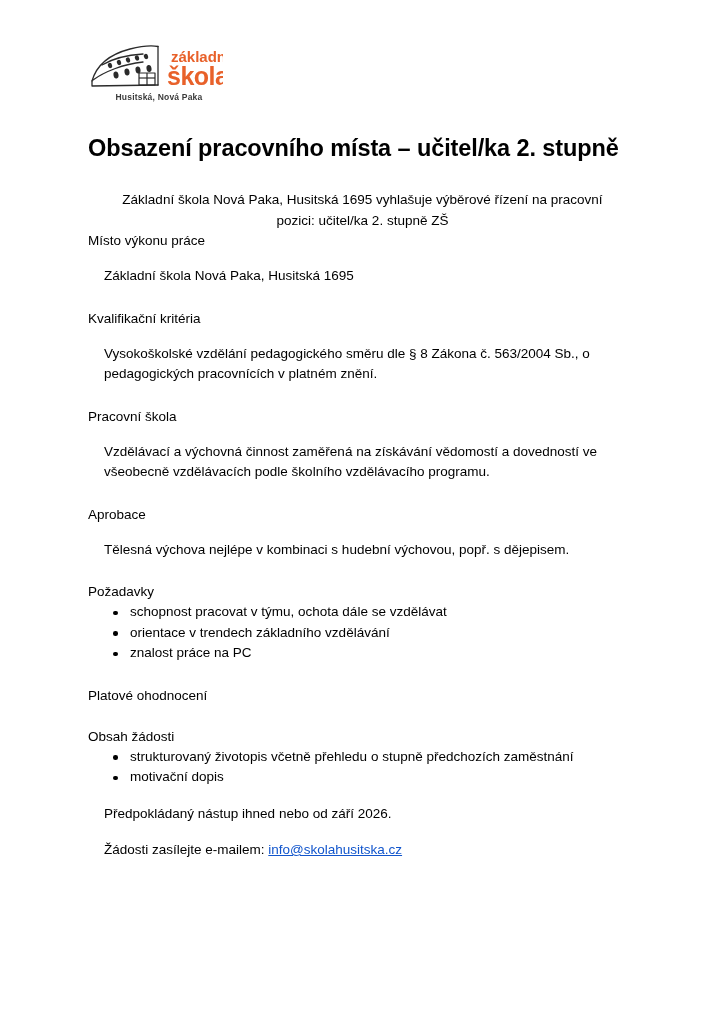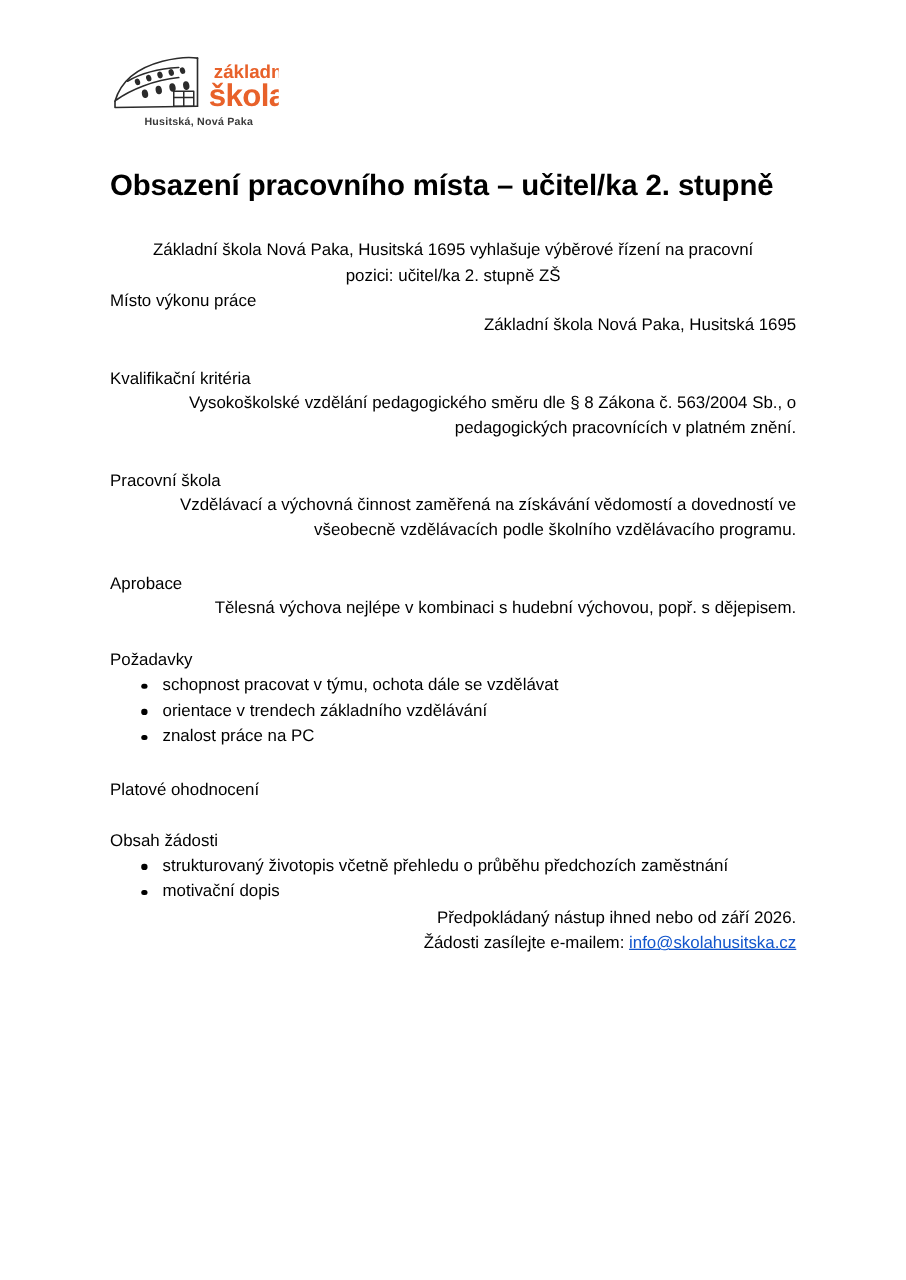--- a/index.html
+++ b/index.html
@@ -119,23 +119,22 @@
   h2.heading {
     font-size: 13.5px;
     font-weight: normal;
     line-height: 19px;
     margin: 0;
     color: #000;
   }
   p.para {
     font-size: 13.5px;
     line-height: 20.5px;
-    margin: 0;
-    color: #000;
-    text-align: right;
+    margin: 16px;
+    color: #000;
   }
   ul.bullets {
     margin: 1px 0 0 0;
     padding: 0;
     list-style: none;
   }
   ul.bullets li {
     position: relative;
     padding-left: 42px;
     font-size: 13.5px;
@@ -229,21 +228,21 @@
       </ul>
     </div>
 
     <div class="section">
       <h2 class="heading">Platové ohodnocení</h2>
     </div>
 
     <div class="section">
       <h2 class="heading">Obsah žádosti</h2>
       <ul class="bullets">
-        <li>strukturovaný životopis včetně přehledu o průběhu předchozích zaměstnání</li>
+        <li>strukturovaný životopis včetně přehledu o stupně předchozích zaměstnání</li>
         <li>motivační dopis</li>
       </ul>
     </div>
 
     <p class="para spacer-para">Předpokládaný nástup ihned nebo od září 2026.</p>
 
     <p class="para spacer-para">
       <span>Žádosti zasílejte e-mailem: </span><a class="link" href="#">info@skolahusitska.cz</a>
     </p>
 

